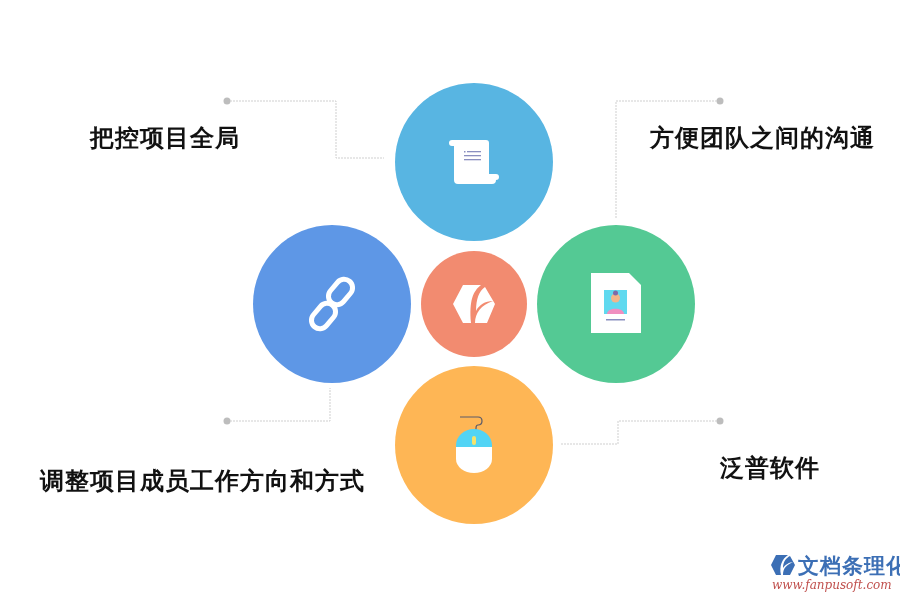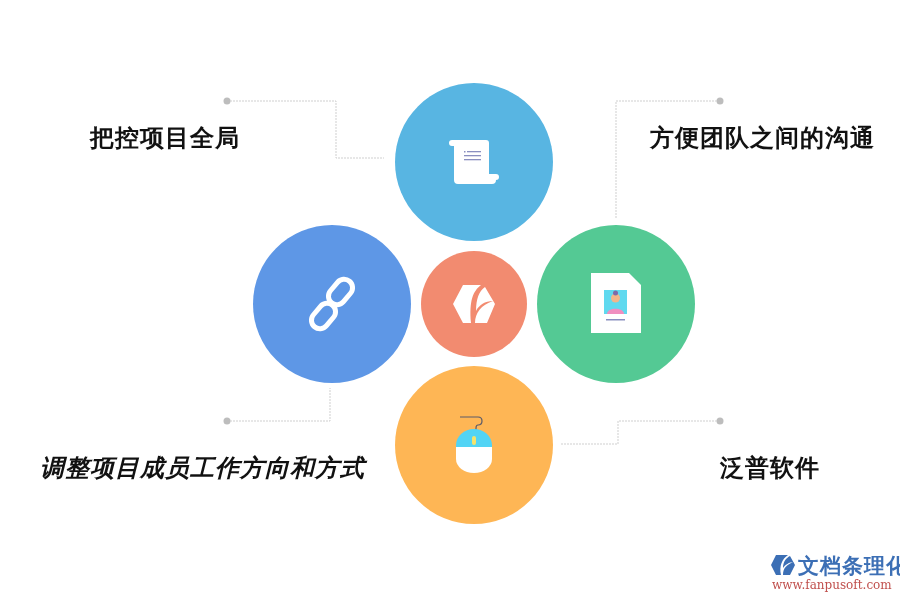--- a/index.html
+++ b/index.html
@@ -8,21 +8,21 @@
     .stage { position: absolute; left: 0; top: 0; width: 900px; height: 600px; }
     .circle { position: absolute; border-radius: 50%; display: flex;
               align-items: center; justify-content: center; }
     .label { position: absolute; font-size: 24px; font-weight: bold; color: #111111;
              white-space: nowrap; letter-spacing: 1px; }
     svg.lines { position: absolute; left: 0; top: 0; }
     .logo { position: absolute; left: 768px; top: 552px; width: 128px; height: 44px; }
     .logo-title { position: absolute; left: 30px; top: 0; font-size: 21px; color: #3c6fb5;
                   font-weight: bold; letter-spacing: 1px; white-space: nowrap; }
     .logo-url { position: absolute; left: 4px; top: 26px; font-size: 12px; color: #c0504d;
-                font-family: "DejaVu Serif", "Liberation Serif", serif; white-space: nowrap; }
+                font-family: "DejaVu Serif", "Liberation Serif", serif; white-space: nowrap; font-style: italic; }
     .logo-mark { position: absolute; left: 2px; top: 2px; }
   </style>
 </head>
 <body>
 
 <div class="stage">
 
   <svg class="lines" width="900" height="600">
 
     <g>
@@ -87,21 +87,21 @@
     <svg width="44" height="60" viewBox="0 0 44 60">
       <path d="M8 2 H26 Q30 2 30 6 Q30 10 26 10 Q24 10 24 13 V20" fill="none" stroke="#5a5a6a" stroke-width="1.2"></path>
       <path d="M4 32 V30 A18 16 0 0 1 40 30 V32 Z" fill="#52d4f5"></path>
       <path d="M4 32 H40 V44 A18 14 0 0 1 4 44 Z" fill="#ffffff"></path>
       <rect x="20" y="21" width="4" height="9" rx="2" fill="#f5e36b"></rect>
     </svg>
   </div>
 
   <div class="label" style="left:650px;top:122px;">方便团队之间的沟通</div>
   <div class="label" style="left:90px;top:122px;">把控项目全局</div>
-  <div class="label" style="left:40px;top:452px;font-style:italic;">调整项目成员工作方向和方式</div>
+  <div class="label" style="left:40px;top:465px;">调整项目成员工作方向和方式</div>
   <div class="label" style="left:720px;top:452px;">泛普软件</div>
 
   <div class="logo">
     <svg class="logo-mark" width="26" height="22" viewBox="0 0 26 22">
       <path d="M6 1 L18 1 C12 5 9 12 11 21 L6 21 L1 11 Z" fill="#3c6fb5"></path>
       <path d="M20 2 L25 11 L20 21 L13 21 C13 14 17 10 24 8 C19 8 15 11 13 14 C13 8 16 4 20 2 Z" fill="#3c6fb5"></path>
     </svg>
     <div class="logo-title">文档条理化</div>
     <div class="logo-url">www.fanpusoft.com</div>
   </div>

